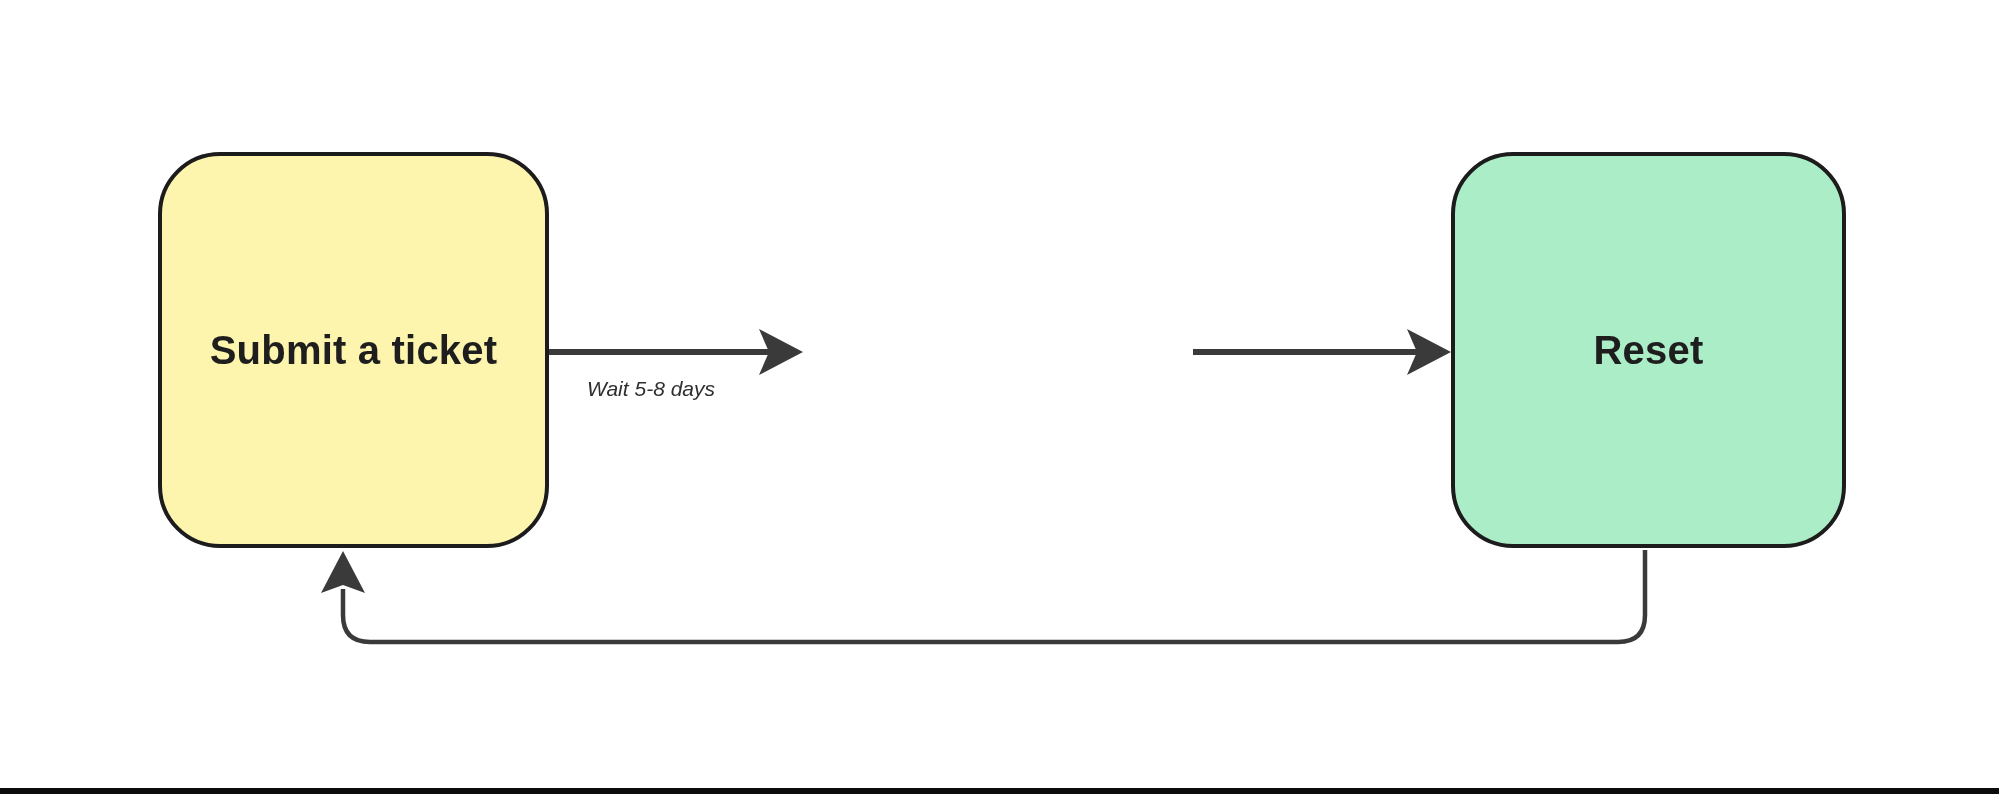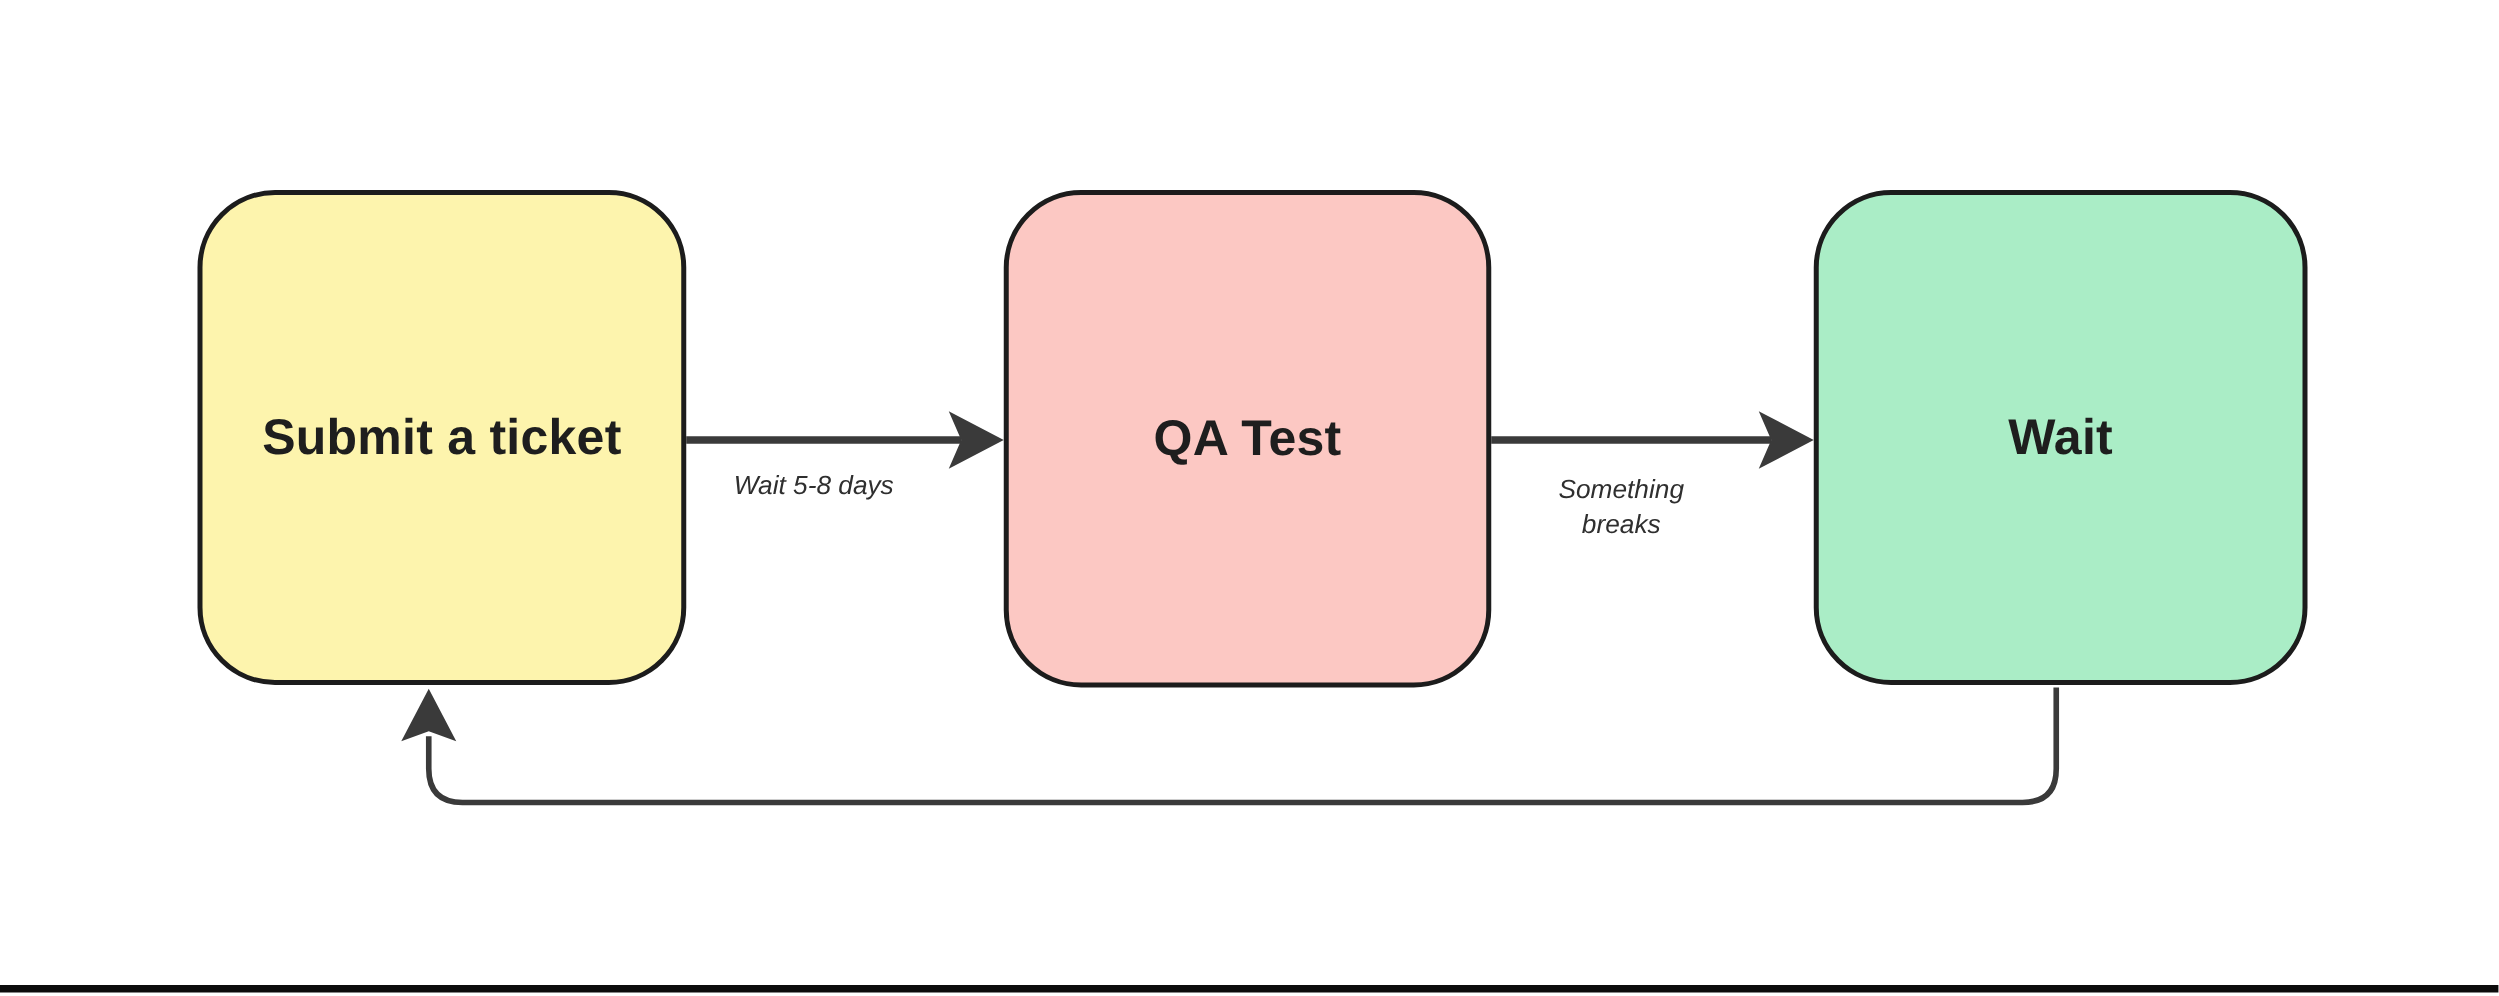--- a/index.html
+++ b/index.html
@@ -76,27 +76,23 @@
     <path d="M1451 352 L1407 329 L1417 352 L1407 375 Z" fill="#3a3a3a" style="fill: rgb(58, 58, 58);"></path>
 
     <path d="M1645 550 V615 Q1645 642 1618 642 H370 Q343 642 343 615 V589" fill="none" stroke="#3a3a3a" stroke-width="4.5" stroke-linejoin="round" style="stroke: rgb(58, 58, 58);"></path>
     <path d="M343 551 L321 593 L343 585 L365 593 Z" fill="#3a3a3a" style="fill: rgb(58, 58, 58);"></path>
   </svg>
 
   <div class="node node-submit" style="background-color: rgb(253, 244, 173);">
     <span class="node-label">Submit a ticket</span>
   </div>
 
-  <div class="node node-qa" style="background-color: rgb(252, 200, 195);">
-    <span class="node-label">QA Test</span>
-  </div>
 
   <div class="node node-reset" style="background-color: rgb(170, 237, 198);">
-    <span class="node-label">Wait</span>
+    <span class="node-label">Reset</span>
   </div>
 
   <div class="edge-label edge-label-1">Wait 5-8 days</div>
 
-  <div class="edge-label edge-label-2">Something breaks</div>
 
   <div class="bottom-bar" style="background-color: rgb(12, 12, 12);"></div>
 
 </div>
 
 </body></html>

